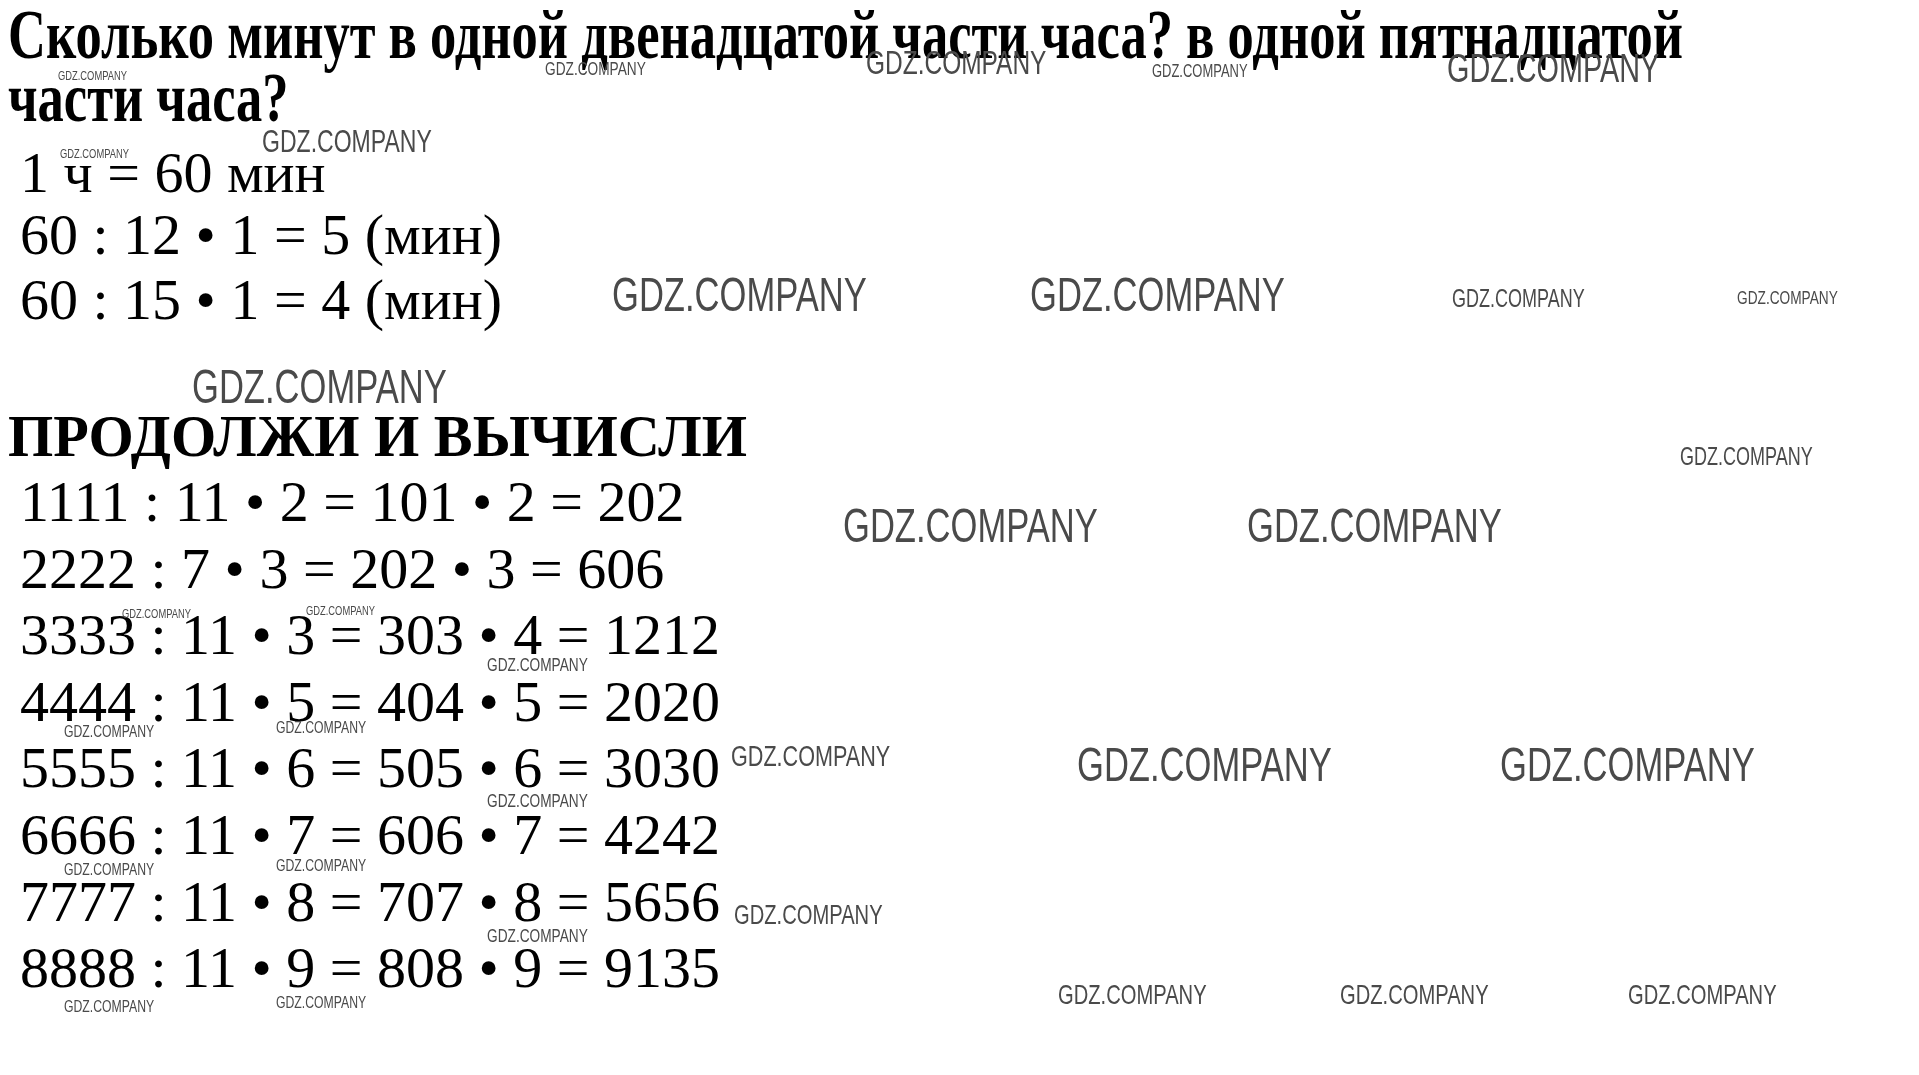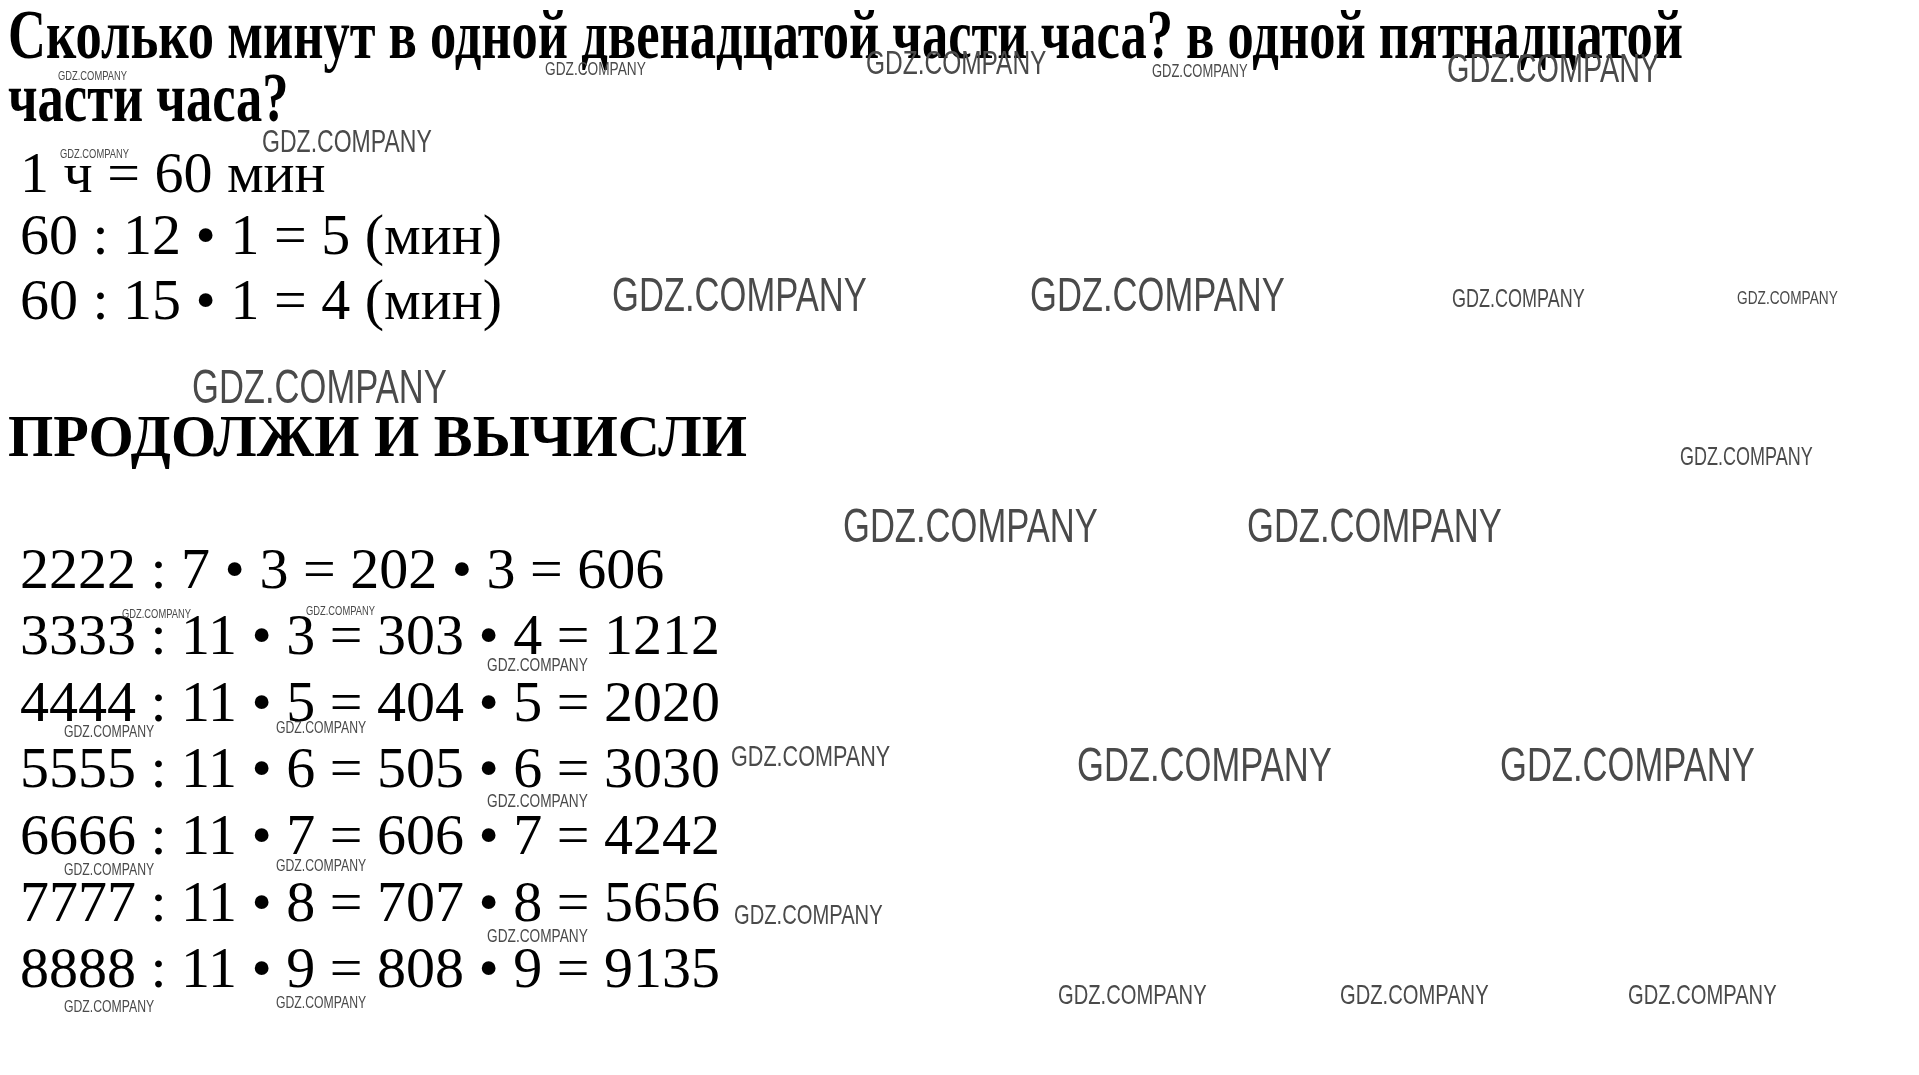--- a/index.html
+++ b/index.html
@@ -56,20 +56,21 @@
 
   <div class="title-line" style="top:0px">Сколько минут в одной двенадцатой части часа? в одной пятнадцатой</div>
   <div class="title-line" style="top:63px">части часа?</div>
 
   <div class="eq" style="top:144px">1 ч = 60 мин</div>
   <div class="eq" style="top:206px">60 : 12 • 1 = 5 (мин)</div>
   <div class="eq" style="top:271px">60 : 15 • 1 = 4 (мин)</div>
 
   <div class="heading" style="top:406px">ПРОДОЛЖИ И ВЫЧИСЛИ</div>
 
+  <div class="eq" style="top:473px">1111 : 11 • 2 = 101 • 2 = 202</div>
   <div class="eq" style="top:540px">2222 : 7 • 3 = 202 • 3 = 606</div>
   <div class="eq" style="top:606px">3333 : 11 • 3 = 303 • 4 = 1212</div>
   <div class="eq" style="top:673px">4444 : 11 • 5 = 404 • 5 = 2020</div>
   <div class="eq" style="top:739px">5555 : 11 • 6 = 505 • 6 = 3030</div>
   <div class="eq" style="top:806px">6666 : 11 • 7 = 606 • 7 = 4242</div>
   <div class="eq" style="top:873px">7777 : 11 • 8 = 707 • 8 = 5656</div>
   <div class="eq" style="top:939px">8888 : 11 • 9 = 808 • 9 = 9135</div>
 
 <span class="wm" style="left: 58px; top: 69px; font-size: 13px; color: rgb(74, 74, 74);">GDZ.COMPANY</span>
     <span class="wm" style="left: 545px; top: 59px; font-size: 19px; color: rgb(74, 74, 74);">GDZ.COMPANY</span>

